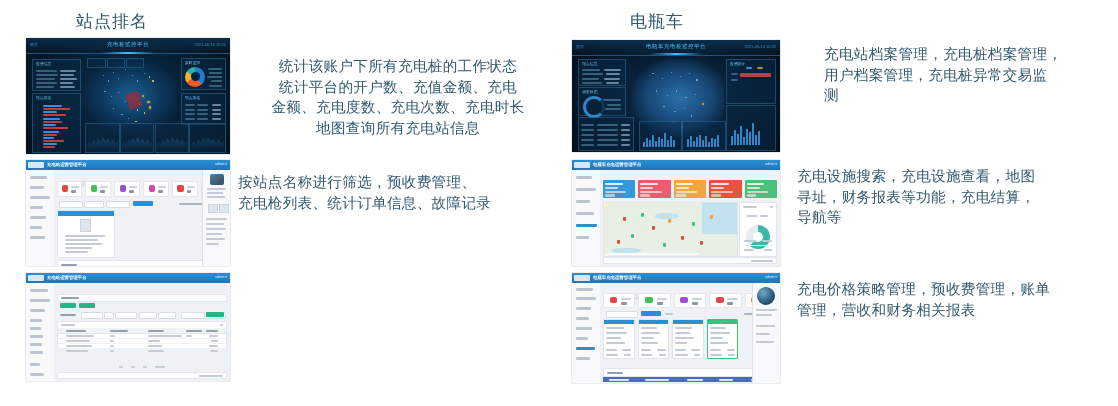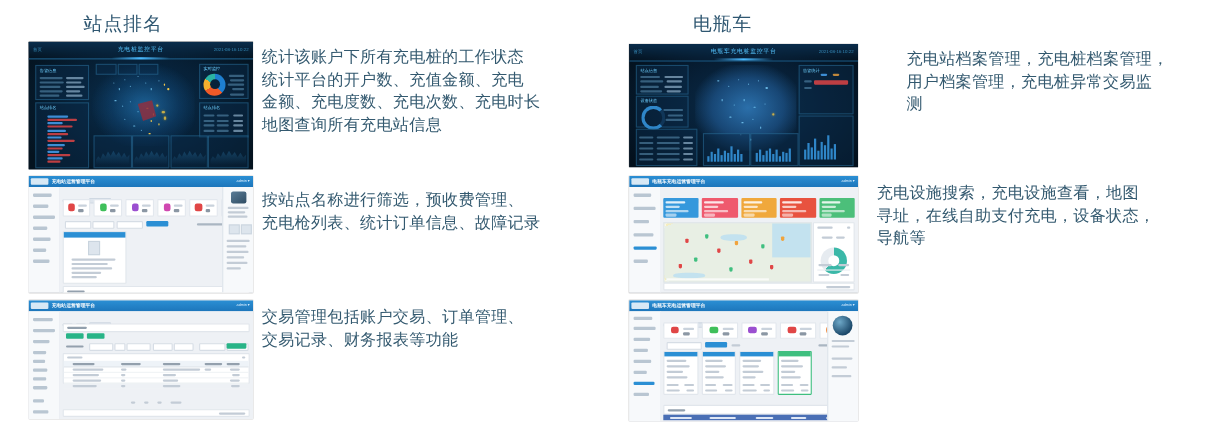--- a/index.html
+++ b/index.html
@@ -331,21 +331,21 @@
       </div>
       <div class="panel" style="left:63%;top:73%;width:16%;height:24%">
         <div class="spark" style="left:3%;top:24%;right:3%;bottom:6%"></div>
       </div>
       <div class="panel" style="left:80%;top:73%;width:17%;height:24%">
         <div class="spark" style="left:3%;top:24%;right:3%;bottom:6%"></div>
       </div>
     </div>
   </div>
 
-  <div class="desc" style="left:238px;top:42px;width:320px;">统计该账户下所有充电桩的工作状态
+  <div class="desc" style="left:238px;top:56px;width:320px;text-align:center;">统计该账户下所有充电桩的工作状态
 统计平台的开户数、充值金额、充电
 金额、充电度数、充电次数、充电时长
 地图查询所有充电站信息</div>
 
   <div class="thumb" style="left:26px;top:160px;width:204px;height:106px;background:#eef1f5;">
     <div class="admin">
       <div class="admin-top">
         <div class="admin-logo"></div>
         <div class="admin-brand">充电站运营管理平台</div>
         <div class="admin-right">admin  ▾</div>
@@ -544,22 +544,20 @@
           </div>
         </div>
 
         <div class="white-pane" style="left:3px;right:3px;bottom:2px;height:5px;">
           <div class="cell" style="right:3px;top:1.5px;width:24px"></div>
         </div>
       </div>
     </div>
   </div>
 
-  <div class="desc" style="left:238px;top:279px;width:320px;">交易管理包括账户交易、订单管理、
-交易记录、财务报表等功能</div>
 
   <div class="thumb" style="left:572px;top:40px;width:208px;height:112px;">
     <div class="dash variantB">
       <div class="dash-top"></div>
       <div class="dash-title">电瓶车充电桩监控平台</div>
       <div class="dash-title-bar"></div>
       <div class="dash-corner" style="left:4px;top:4px;">首页</div>
       <div class="dash-corner" style="right:4px;top:4px;">2021-08-16 10:22</div>
 
       <div style="position:absolute;left:29%;top:17%;width:44%;height:70%;
@@ -769,21 +767,21 @@
         </div>
 
         <div class="white-pane" style="left:3px;right:3px;bottom:2px;height:5px;">
           <div class="cell" style="right:3px;top:1.5px;width:22px"></div>
         </div>
       </div>
     </div>
   </div>
 
   <div class="desc" style="left:797px;top:166px;width:318px;">充电设施搜索，充电设施查看，地图
-寻址，在线自助支付充电，设备状态，
+寻址，财务报表等功能，充电结算，
 导航等</div>
 
   <div class="thumb" style="left:572px;top:273px;width:208px;height:110px;background:#eef1f5;">
     <div class="admin">
       <div class="admin-top">
         <div class="admin-logo"></div>
         <div class="admin-brand">电瓶车充电运营管理平台</div>
         <div class="admin-right">admin ▾</div>
       </div>
 
@@ -918,14 +916,16 @@
                     background:radial-gradient(circle at 35% 32%, #6ea8c8, #1d4a6b 70%);"></div>
         <div class="cell" style="left:10%;top:26px;width:80%"></div>
         <div class="cell" style="left:10%;top:31px;width:62%"></div>
         <div class="cell" style="left:10%;top:42px;width:70%"></div>
         <div class="cell" style="left:10%;top:50px;width:54%"></div>
         <div class="cell" style="left:10%;top:58px;width:66%"></div>
       </div>
     </div>
   </div>
 
+  <div class="desc" style="left:797px;top:279px;width:318px;">充电价格策略管理，预收费管理，账单
+管理，营收和财务相关报表</div>
 
 </div>
 
 </body></html>

